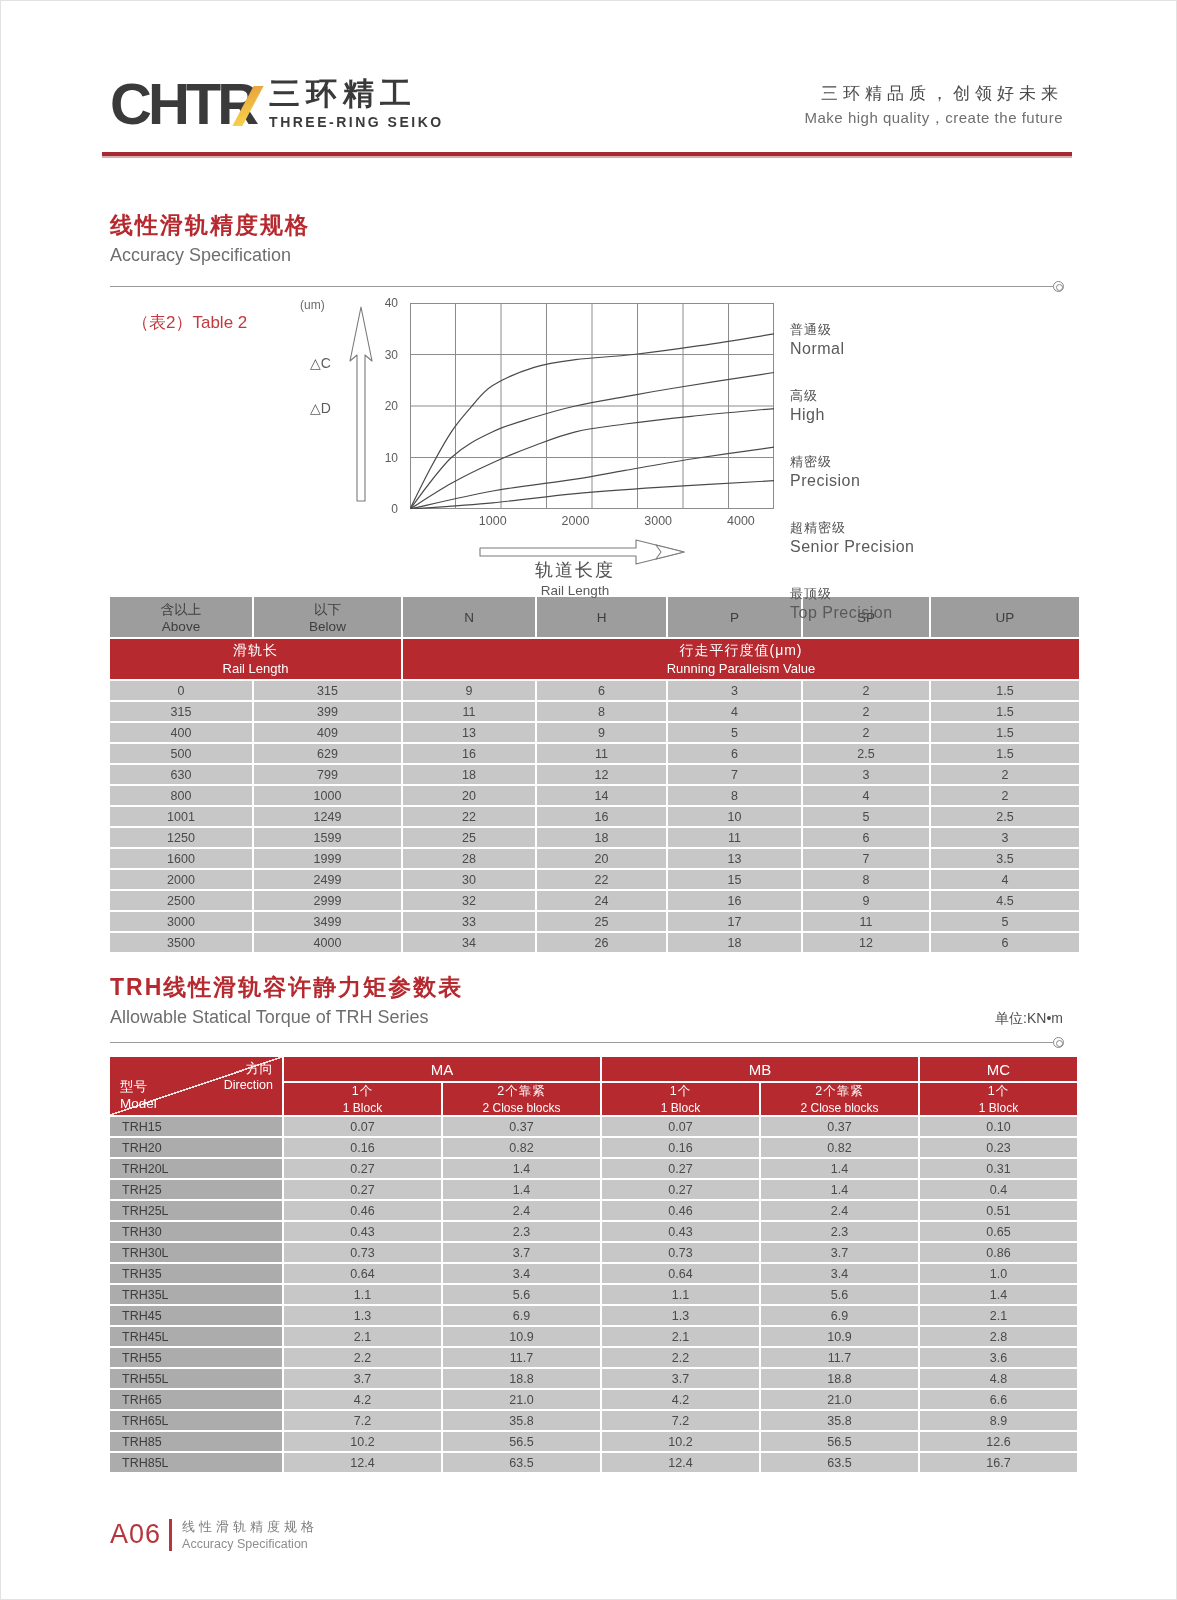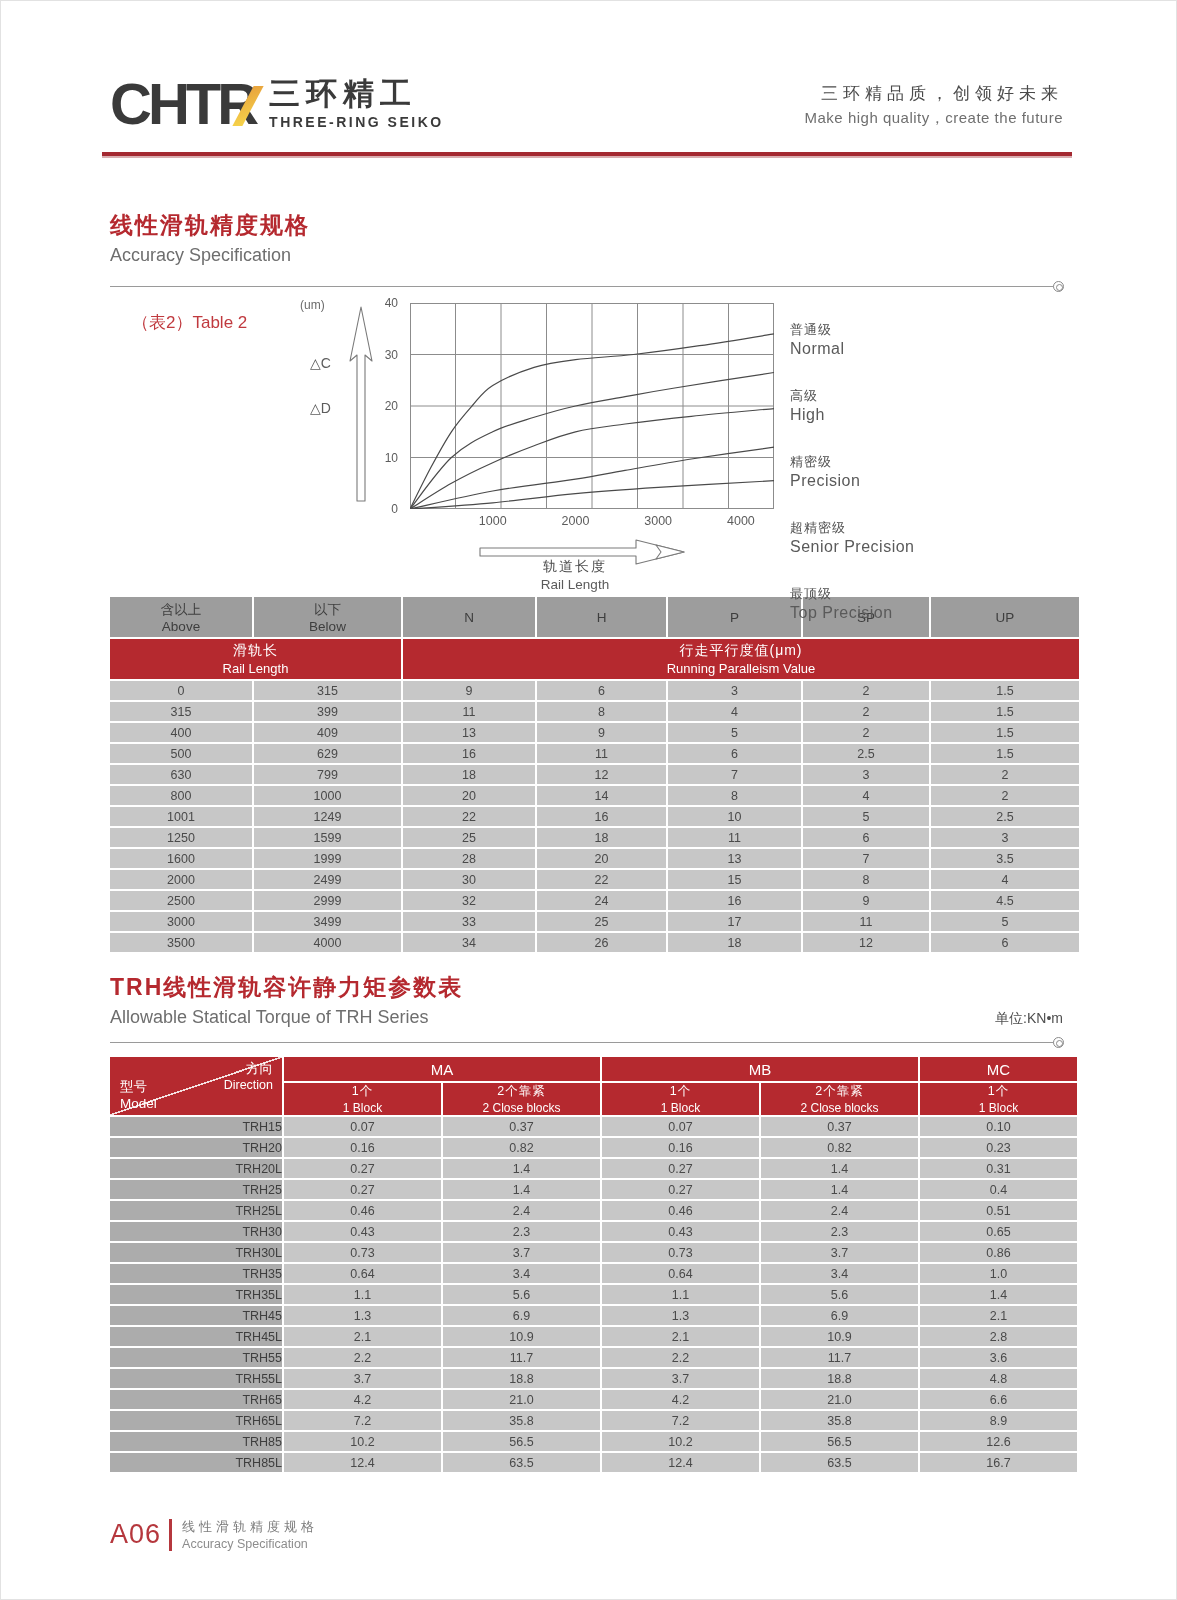--- a/index.html
+++ b/index.html
@@ -48,21 +48,21 @@
   .y-ticks div { position:absolute; right:4px; width:30px; text-align:right;
     font-size:12px; color:#5c5c5c; transform:translateY(-7px); }
   .plot { position:absolute; left:300px; top:8px; width:364px; height:206px; }
   .x-ticks { position:absolute; left:300px; top:219px; width:364px; height:16px; }
   .x-ticks div { position:absolute; transform:translateX(-50%); font-size:12.5px; color:#5c5c5c; }
   .legend { position:absolute; left:680px; top:26px; display:flex; flex-direction:column; gap:29px; }
   .lg-cn { font-size:13px; color:#4f4f4f; letter-spacing:1px; }
   .lg-en { font-size:16px; color:#5a5a5a; margin-top:1px; letter-spacing:0.5px; }
   .x-arrow { position:absolute; left:368px; top:241px; }
   .xlabel { position:absolute; left:300px; top:263px; width:330px; text-align:center; }
-  .xlabel-cn { font-size:14px; color:#4f4f4f; letter-spacing:2px; }
+  .xlabel-cn { font-size:18px; color:#4f4f4f; letter-spacing:2px; }
   .xlabel-en { font-size:13.5px; color:#5a5a5a; margin-top:1px; }
 
   
   table { border-collapse:separate; border-spacing:2px; width:957px; margin-left:-2px;
     table-layout:fixed; }
   th,td { font-weight:normal; text-align:center; vertical-align:middle; }
   .red-th { background:#b5292f; color:#fff; }
   .red-th .l1 { font-size:14px; letter-spacing:1px; }
   .red-th .l2 { font-size:13px; margin-top:1px; }
   .gray-th { background:#9d9d9d; color:#3e3e3e; font-size:13.5px; }
@@ -80,21 +80,21 @@
   #t2 .corner .dir { position:absolute; top:3px; right:9px; text-align:right; color:#fff; }
   #t2 .corner .dir .l1 { font-size:13.5px; }
   #t2 .corner .dir .l2 { font-size:12.5px; }
   #t2 .corner .mod { position:absolute; bottom:4px; left:10px; text-align:left; color:#fff; }
   #t2 .corner .mod .l1 { font-size:13.5px; }
   #t2 .corner .mod .l2 { font-size:13.5px; }
   #t2 .grp { height:24px; font-size:15px; }
   #t2 .sub { height:22px; }
   #t2 .sub .l1 { font-size:12.5px; }
   #t2 .sub .l2 { font-size:12px; }
-  #t2 td.model { background:#acacac; text-align:right; padding-left:12px; color:#3e3e3e;margin-top:36px; }
+  #t2 td.model { background:#acacac; text-align:left; padding-left:12px; color:#3e3e3e;margin-top:36px; }
 
   .sec2-head { display:flex; justify-content:space-between; align-items:flex-end; margin-top:18px; }
   .unit { color:#4f4f4f; font-size:14px; }
 
   
   .footer { display:flex; align-items:center; margin-top:44px; }
   .pageno { color:#b5373d; font-size:27px; letter-spacing:1px; }
   .foot-bar { width:3px; height:32px; background:#b5373d; margin:0 10px 0 8px; }
   .foot-cn { font-size:13px; color:#7d7d7d; letter-spacing:4px; }
   .foot-en { font-size:12.5px; color:#8d8d8d; margin-top:1px; }

